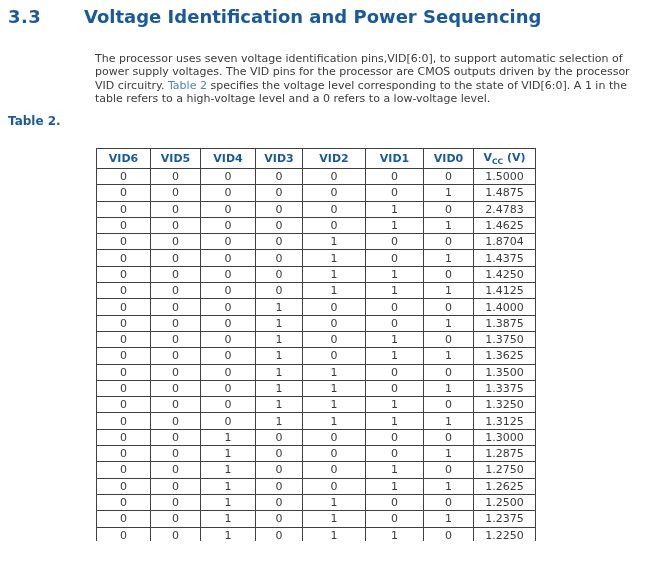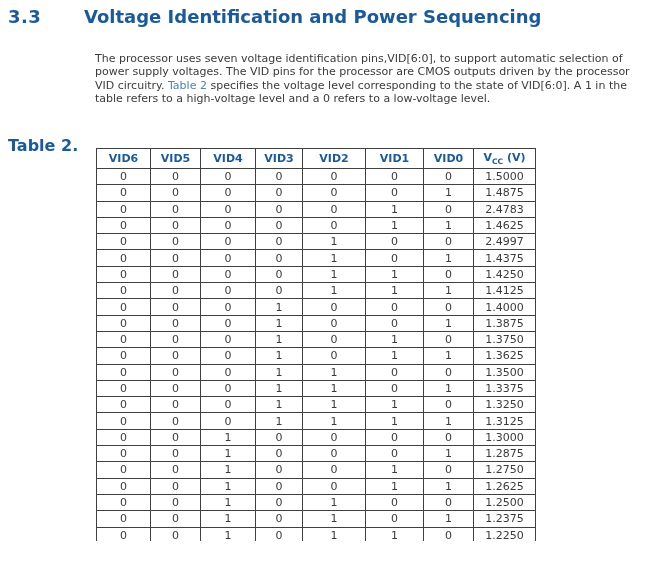--- a/index.html
+++ b/index.html
@@ -14,22 +14,22 @@
   .sec-title{
     position:absolute;left:84px;top:6px;
     font-size:18px;font-weight:bold;color:#1a5a9b;white-space:nowrap;
   }
   .para{
     position:absolute;left:95px;top:41px;width:552px;
     font-size:11px;line-height:13.3px;color:#3b3b3b;
   }
   .table-link{color:#4f81bd;cursor:pointer;text-decoration:none;}
   .cap-label{
-    position:absolute;left:8px;top:136px;
-    font-size:16px;font-weight:bold;color:#1a5a9b;
+    position:absolute;left:8px;top:114px;
+    font-size:12px;font-weight:bold;color:#1a5a9b;
   }
   .cap-title{
     position:absolute;left:95px;top:126px;
     font-size:12px;font-weight:bold;color:#1a5a9b;white-space:pre;
   }
   table.vid-table{
     position:absolute;left:96px;top:148px;
     border-collapse:collapse;table-layout:fixed;background:#ffffff;
   }
   .vid-table th,.vid-table td{
@@ -122,21 +122,21 @@
           <td>1.4625</td>
         </tr>
         <tr>
           <td>0</td>
           <td>0</td>
           <td>0</td>
           <td>0</td>
           <td>1</td>
           <td>0</td>
           <td>0</td>
-          <td>2.4997</td>
+          <td>1.8704</td>
         </tr>
         <tr>
           <td>0</td>
           <td>0</td>
           <td>0</td>
           <td>0</td>
           <td>1</td>
           <td>0</td>
           <td>1</td>
           <td>1.4375</td>

